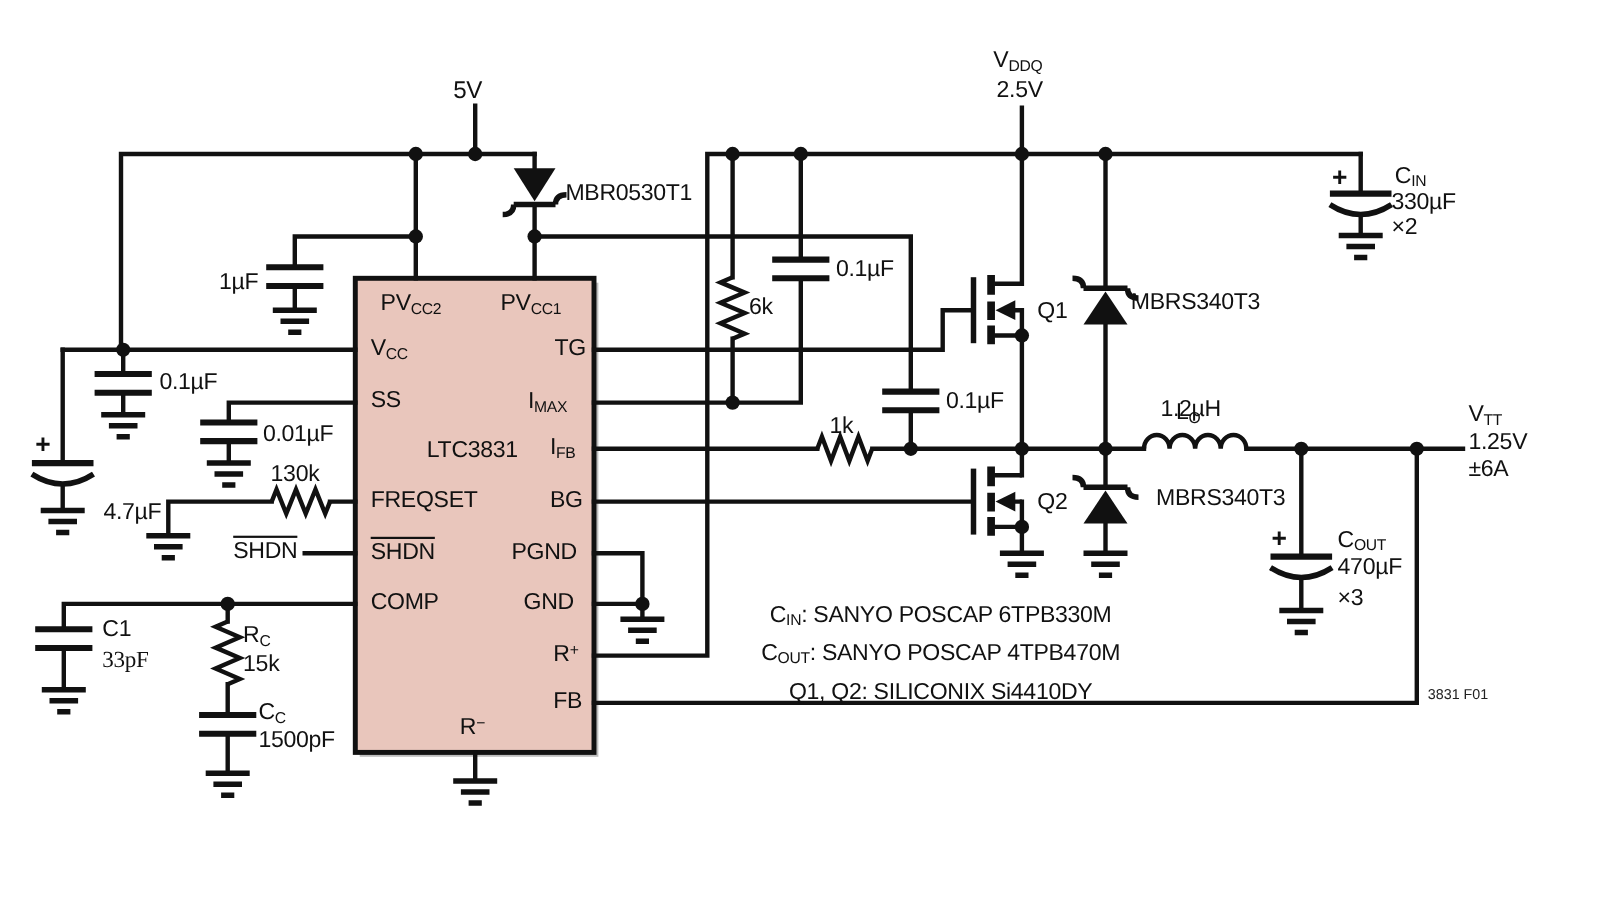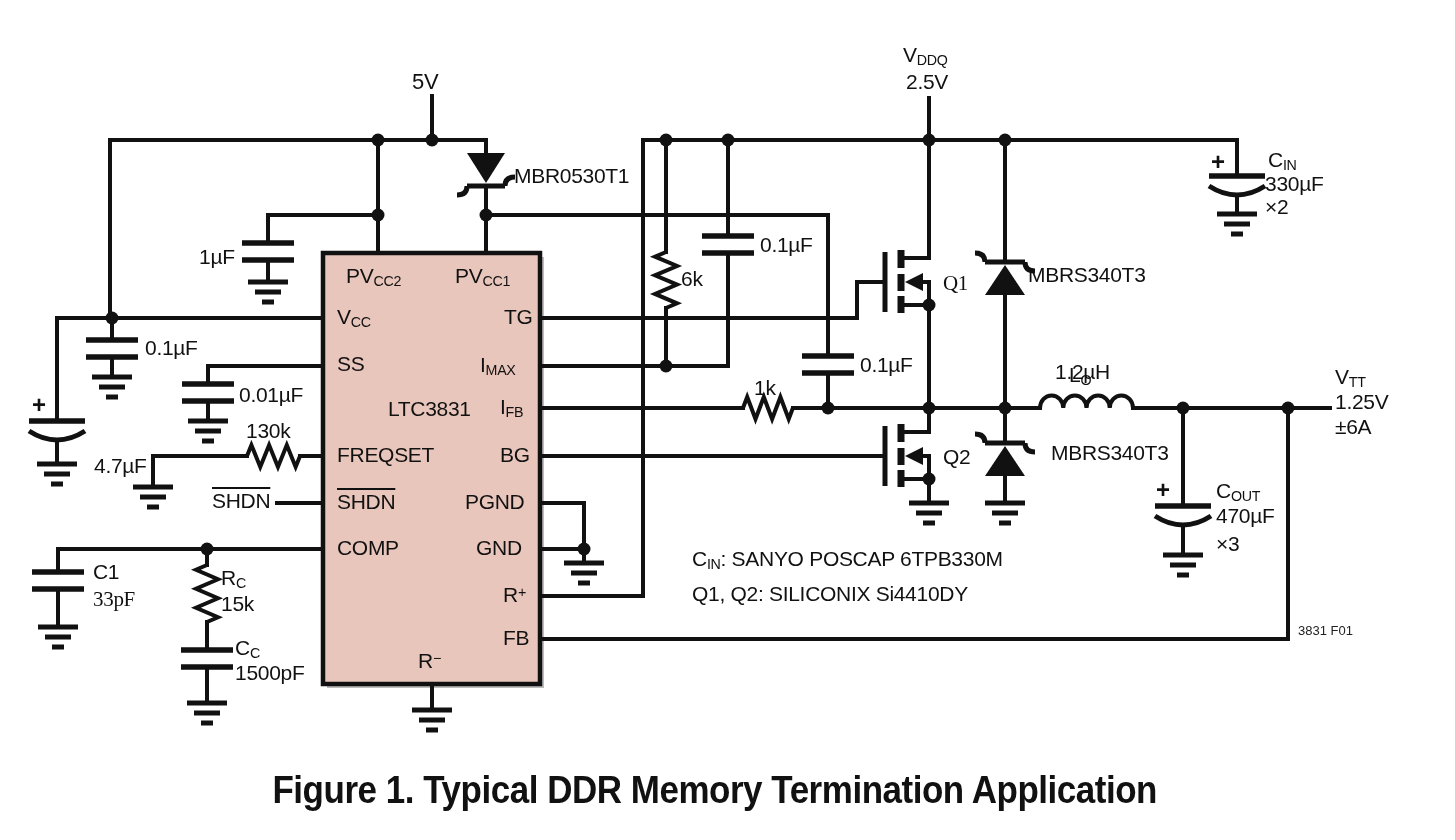--- a/index.html
+++ b/index.html
@@ -8,21 +8,21 @@
     font-family:"Liberation Sans",sans-serif;color:#111;overflow:hidden;
     letter-spacing:-0.3px;
   }
   svg{position:absolute;left:0;top:0;}
   .lbl{position:absolute;font-size:21px;line-height:1.05;white-space:nowrap;}
   .s22{font-size:22px;}
   .s24{font-size:24px;font-weight:bold;}
   .sub{font-size:0.68em;vertical-align:-0.22em;}
   .sup{font-size:0.68em;vertical-align:0.38em;}
   .ovl{text-decoration:overline;text-decoration-thickness:2px;}
-  .note-line{font-size:21px;line-height:30px;}
+  .note-line{font-size:21px;line-height:30px;text-align:center;}
   #notes{position:absolute;left:692px;top:544px;}
   #figcode{position:absolute;left:1298px;top:623px;font-size:13px;color:#222;letter-spacing:0;}
   #title-wrap{position:absolute;left:0;top:769px;width:1430px;text-align:center;}
   #title-wrap span{
     display:inline-block;font-size:38px;font-weight:bold;
     transform:scaleX(0.92);transform-origin:center;letter-spacing:-0.5px;
   }
 </style>
 </head>
 <body>
@@ -177,21 +177,21 @@
   <div class="lbl" style="left:221px;top:567px;"><span>R</span><span class="sub">C</span></div>
   <div class="lbl" style="left:221px;top:593px;"><span>15k</span></div>
   <div class="lbl" style="left:235px;top:637px;"><span>C</span><span class="sub">C</span></div>
   <div class="lbl" style="left:235px;top:662px;"><span>1500pF</span></div>
 
   <div class="lbl" style="left:681px;top:268px;"><span>6k</span></div>
   <div class="lbl" style="left:760px;top:234px;"><span>0.1µF</span></div>
   <div class="lbl" style="left:860px;top:354px;"><span>0.1µF</span></div>
   <div class="lbl" style="left:754px;top:377px;"><span>1k</span></div>
 
-  <div class="lbl" style="left:943px;top:272px;font-family:Liberation Serif, serif;"><span>Q1</span></div>
+  <div class="lbl" style="left:943px;top:272px;"><span>Q1</span></div>
   <div class="lbl" style="left:943px;top:446px;"><span>Q2</span></div>
   <div class="lbl" style="left:1028px;top:264px;"><span>MBRS340T3</span></div>
   <div class="lbl" style="left:1051px;top:442px;"><span>MBRS340T3</span></div>
 
   <div class="lbl" style="left:1069px;top:336px;margin-top:28px;"><span>L</span><span class="sub">O</span></div>
   <div class="lbl" style="left:1055px;top:361px;"><span>1.2µH</span></div>
 
   <div class="lbl s24" style="left:1211px;top:149px;"><span>+</span></div>
   <div class="lbl" style="left:1268px;top:149px;"><span>C</span><span class="sub">IN</span></div>
   <div class="lbl" style="left:1265px;top:173px;"><span>330µF</span></div>
@@ -219,19 +219,19 @@
   <div class="lbl" style="left:337px;top:491px;"><span class="ovl">SHDN</span></div>
   <div class="lbl" style="left:465px;top:491px;"><span>PGND</span></div>
   <div class="lbl" style="left:337px;top:537px;"><span>COMP</span></div>
   <div class="lbl" style="left:476px;top:537px;"><span>GND</span></div>
   <div class="lbl" style="left:503px;top:584px;"><span>R</span><span class="sup">+</span></div>
   <div class="lbl" style="left:503px;top:627px;"><span>FB</span></div>
   <div class="lbl" style="left:418px;top:650px;"><span>R</span><span class="sup">−</span></div>
 
   <div id="notes">
     <div class="note-line"><span>C</span><span class="sub">IN</span><span>: SANYO POSCAP 6TPB330M</span></div>
+    <div class="note-line"><span>C</span><span class="sub">OUT</span><span>: SANYO POSCAP 4TPB470M</span></div>
     <div class="note-line"><span>Q1, Q2</span><span class="sub"></span><span>: SILICONIX Si4410DY</span></div>
   </div>
 
   <div id="figcode"><span>3831 F01</span></div>
 
-  <div id="title-wrap"><span>Figure 1. Typical DDR Memory Termination Application</span></div>
 </div>
 
 </body></html>

